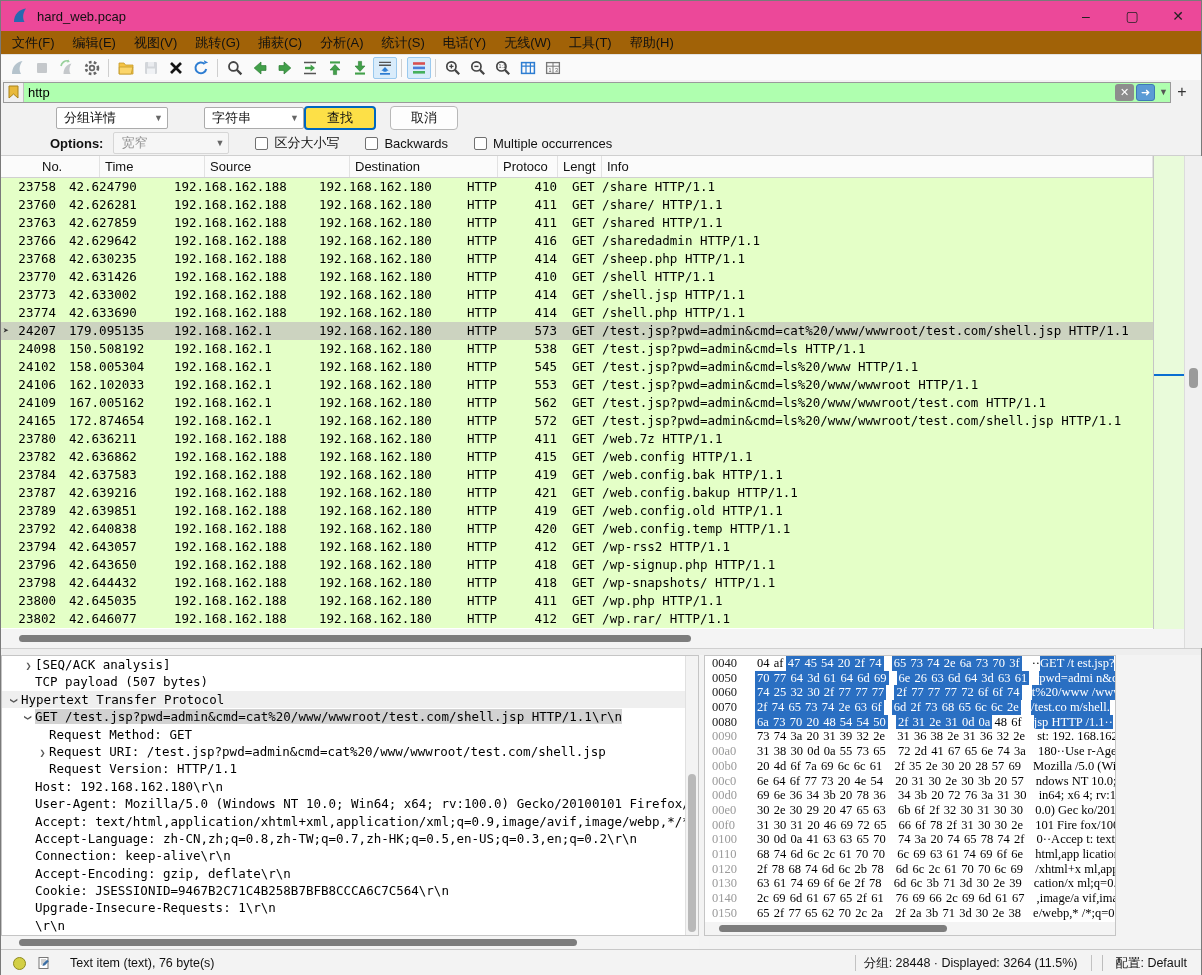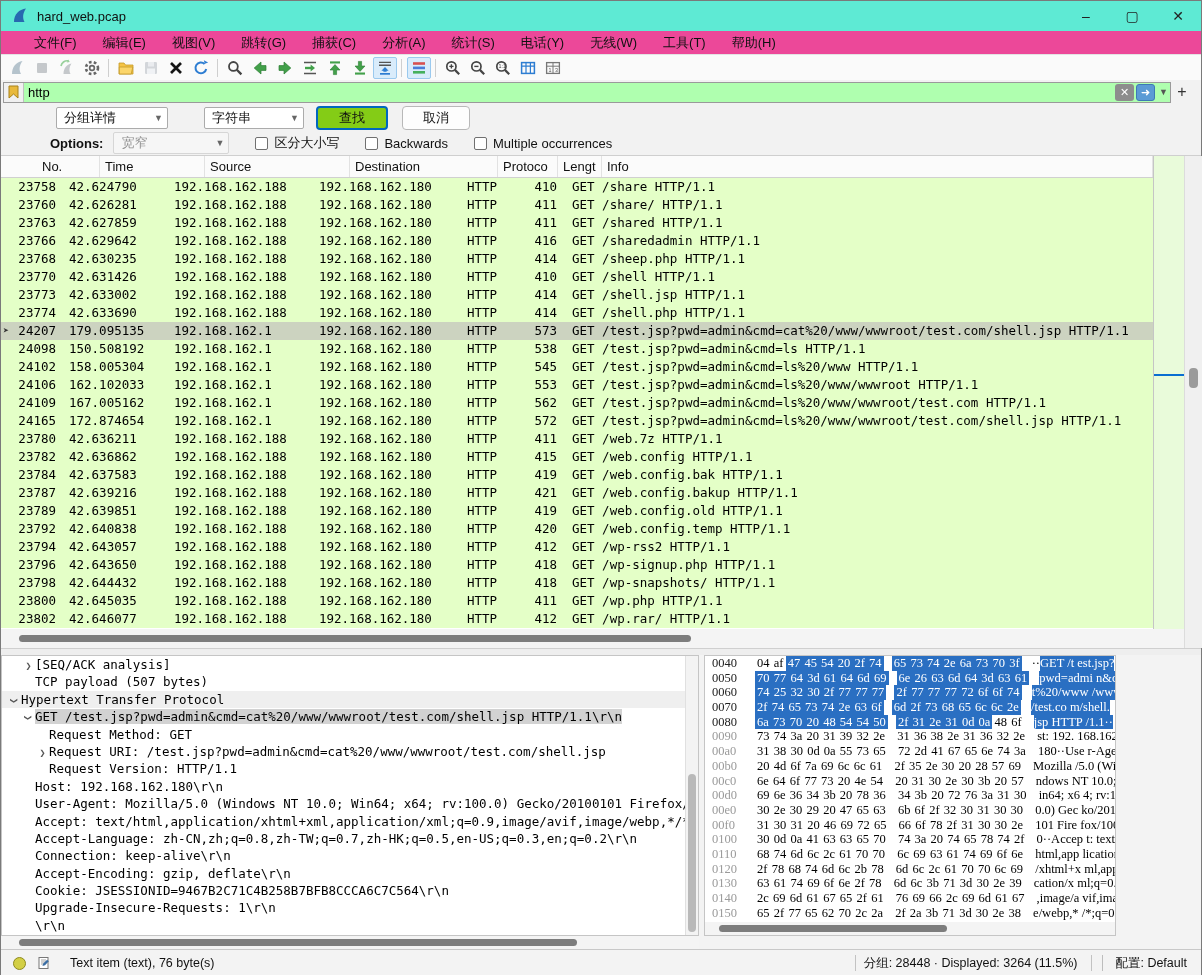--- a/index.html
+++ b/index.html
@@ -1,28 +1,28 @@
 <!DOCTYPE html>
 <html><head>
 <meta charset="utf-8">
 <style>
   * { margin:0; padding:0; box-sizing:border-box; }
   html,body { width:1202px; height:975px; overflow:hidden; }
   body { font-family:"Liberation Sans", sans-serif; font-size:13px; color:#111; background:#f3f3f3; }
   #win { position:absolute; inset:0; border:1px solid #7a7a7a; background:#f3f3f3; }
 
   
-  #titlebar { position:absolute; left:0; top:0; right:0; height:30px; background:#5eead4; display:flex; align-items:center; }
+  #titlebar { position:absolute; left:0; top:0; right:0; height:30px; background:#ec4899; display:flex; align-items:center; }
   #titlebar .logo { width:18px; height:18px; margin:0 8px 0 10px; }
   #title-text { font-size:13px; color:#111; }
   #wincontrols { margin-left:auto; display:flex; height:100%; }
   .winbtn { width:46px; height:100%; display:flex; align-items:center; justify-content:center; font-size:14px; color:#222; }
 
   
-  #menubar { position:absolute; left:0; top:30px; right:0; height:23px; background:#ec4899; display:flex; align-items:center; padding-left:24px;gap:8px; }
+  #menubar { position:absolute; left:0; top:30px; right:0; height:23px; background:#a16207; display:flex; align-items:center; padding-left:2px; }
   .menuitem { padding:2px 9px; font-size:13px; color:#111; }
 
   
   #toolbar { position:absolute; left:0; top:53px; right:0; height:26px; background:#fafafa; border-top:1px solid #e3e3e3; display:flex; align-items:center; padding-left:3px; }
   .tbtn { width:24px; height:22px; display:flex; align-items:center; justify-content:center; border:1px solid transparent; border-radius:2px; margin:0 0.5px; }
   .tbtn.active { background:#d9ecfb; border-color:#9ac9ee; }
   .tbtn.disabled { opacity:.55; }
   .tsep { width:1px; height:18px; background:#cfcfcf; margin:0 4px; }
 
   
@@ -36,21 +36,21 @@
   #filter-caret { width:13px; height:17px; color:#555; font-size:9px; display:flex; align-items:center; justify-content:center; }
   #filter-add { width:22px; text-align:center; font-size:16px; color:#333; }
 
   
   #findbar { position:absolute; left:0; top:103px; right:0; height:27px; background:#f2f2f2; display:flex; align-items:center; }
   .dropdown { height:22px; background:#fff; border:1px solid #ababab; border-radius:2px; display:flex; align-items:center; padding:0 4px 0 7px; font-size:13px; color:#111; }
   .dropdown .chev { margin-left:auto; color:#666; font-size:9px; padding-left:8px; }
   #find-scope { width:112px; margin-left:55px; }
   #find-type { width:100px; margin-left:36px; }
   #find-input { margin-left:12px; width:718px; height:22px; border:1px solid #9a9a9a; background:#afffaf; font-family:"Liberation Sans",sans-serif; font-size:13px; padding-left:5px; outline:none; }
-  #find-btn { margin-left:12px; width:72px; height:24px; background:#84cc16; border:2px solid #0067c0; border-radius:4px; font-size:13px; color:#111; display:flex; align-items:center; justify-content:center; }
+  #find-btn { margin-left:0; width:72px; height:24px; background:#fde047; border:2px solid #0067c0; border-radius:4px; font-size:13px; color:#111; display:flex; align-items:center; justify-content:center; }
   #cancel-btn { margin-left:14px; width:68px; height:24px; background:#fdfdfd; border:1px solid #b8b8b8; border-radius:4px; font-size:13px; color:#111; display:flex; align-items:center; justify-content:center; }
 
   
   #optionsbar { position:absolute; left:0; top:130px; right:0; height:25px; background:#f2f2f2; border-bottom:1px solid #cfcfcf; display:flex; align-items:center; }
   #options-label { font-weight:bold; margin-left:49px; }
   #charset-dd { width:116px; margin-left:10px; background:#f6f6f6; border-color:#d6d6d6; color:#8f8f8f; }
   .chk { display:flex; align-items:center; margin-left:26px; }
   .chk .box { width:13px; height:13px; border:1px solid #707070; border-radius:2px; background:#fff; margin-right:6px; }
   .chk .lbl { font-size:13px; color:#111; }
 

